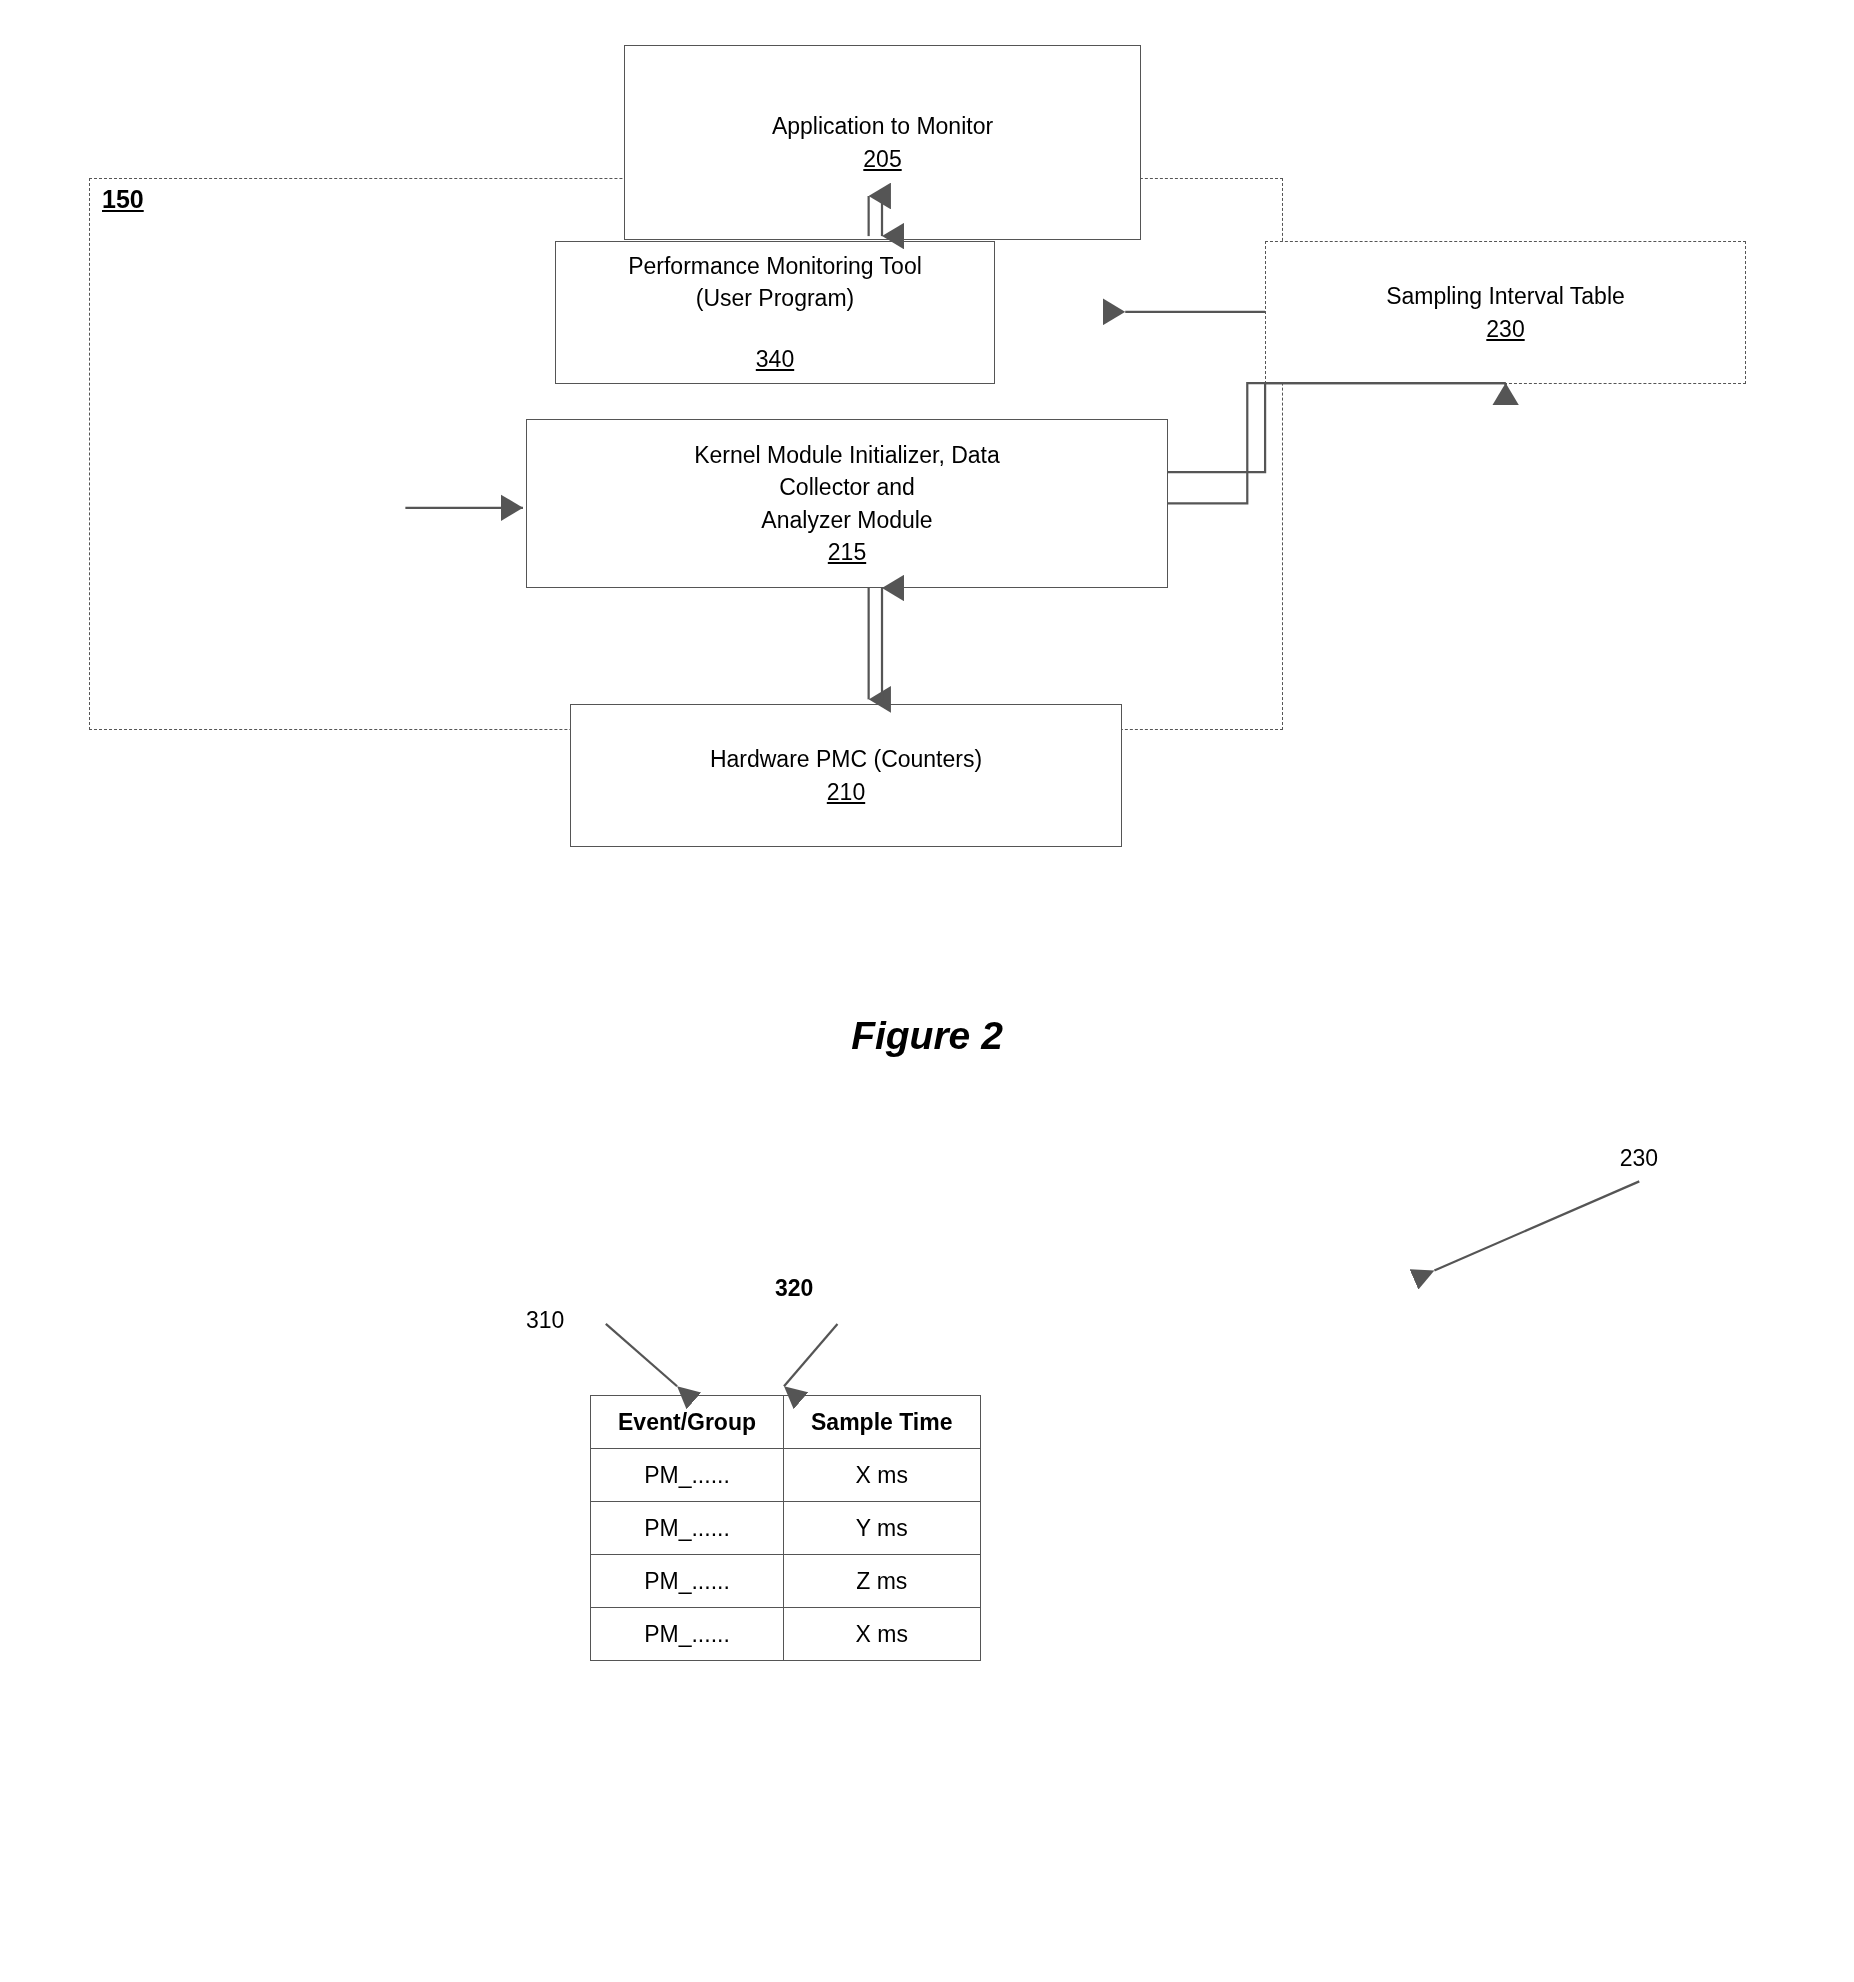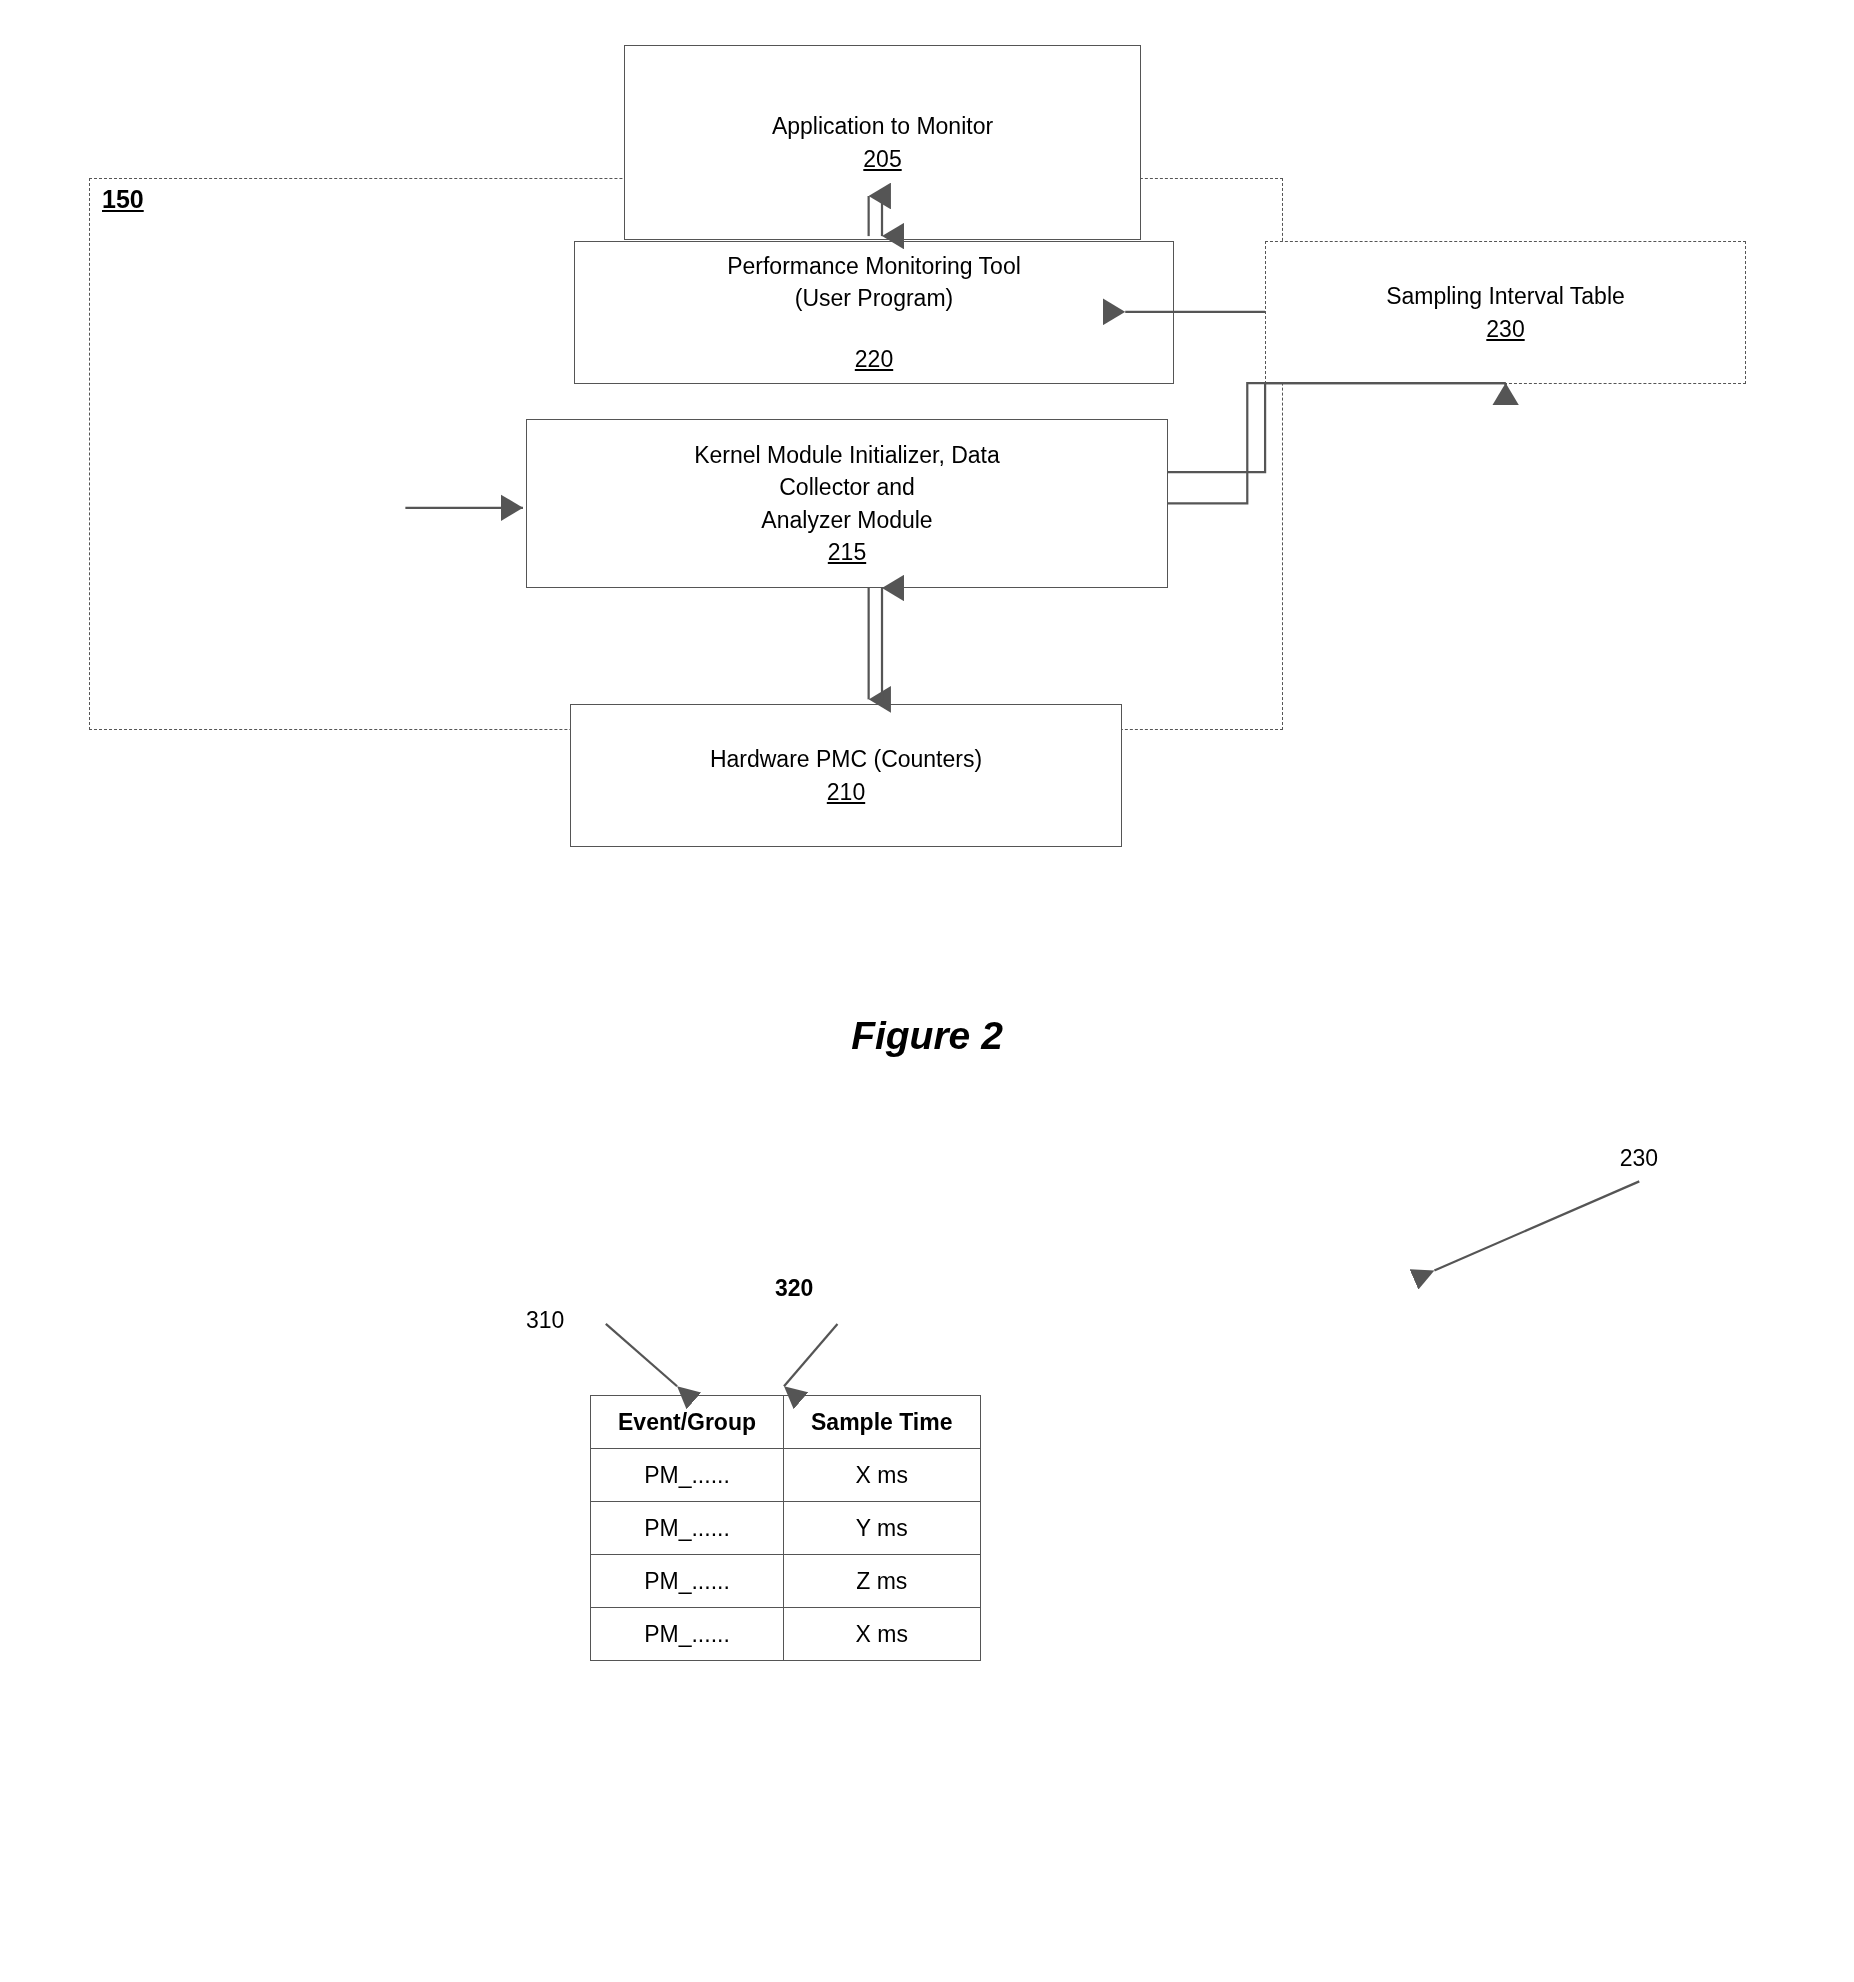--- a/index.html
+++ b/index.html
@@ -107,23 +107,23 @@
 
   <div class="outer-box" style="left: 89px; top: 178px; width: 1194px; height: 552px;">
   </div>
   <span class="label-150" style="left: 102px; top: 185px;">150</span>
 
   <div class="box" style="left: 624px; top: 45px; width: 517px; height: 195px;">
     <span>Application to Monitor</span>
     <span class="box-number">205</span>
   </div>
 
-  <div class="box" style="left: 574px; top: 241px; width: 600px; height: 143px; gap: 28px;">
+  <div class="box" style="left: 555px; top: 241px; width: 440px; height: 143px; gap: 28px;">
     <span>Performance Monitoring Tool<br>(User Program)</span>
-    <span class="box-number">220</span>
+    <span class="box-number">340</span>
   </div>
 
   <div class="box dashed-border" style="left: 1265px; top: 241px; width: 481px; height: 143px;">
     <span>Sampling Interval Table</span>
     <span class="box-number">230</span>
   </div>
 
 
   <div class="box" style="left: 526px; top: 419px; width: 642px; height: 169px;">
     <span>Kernel Module Initializer, Data<br>Collector and<br>Analyzer Module</span>

